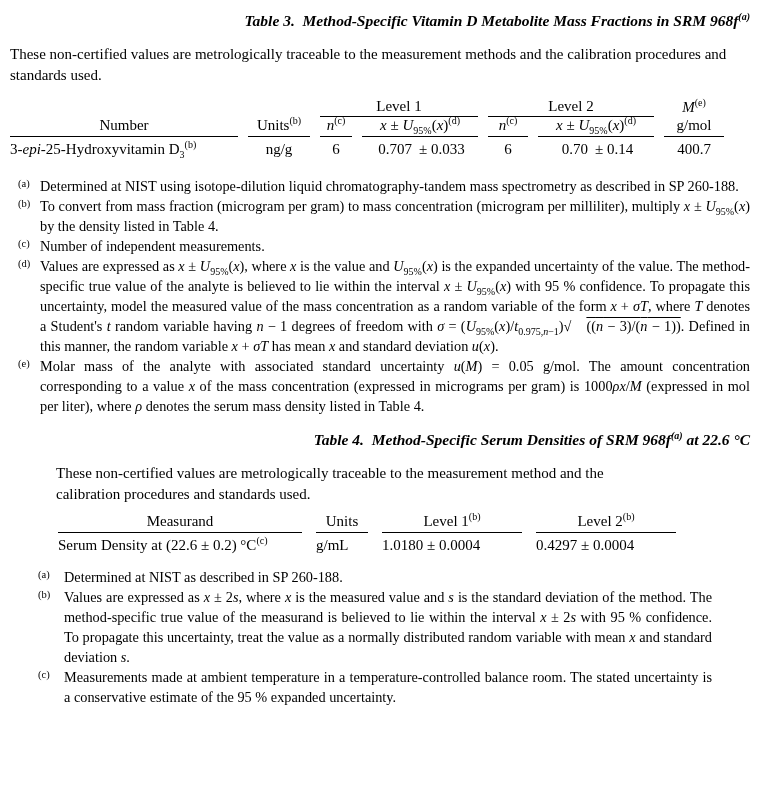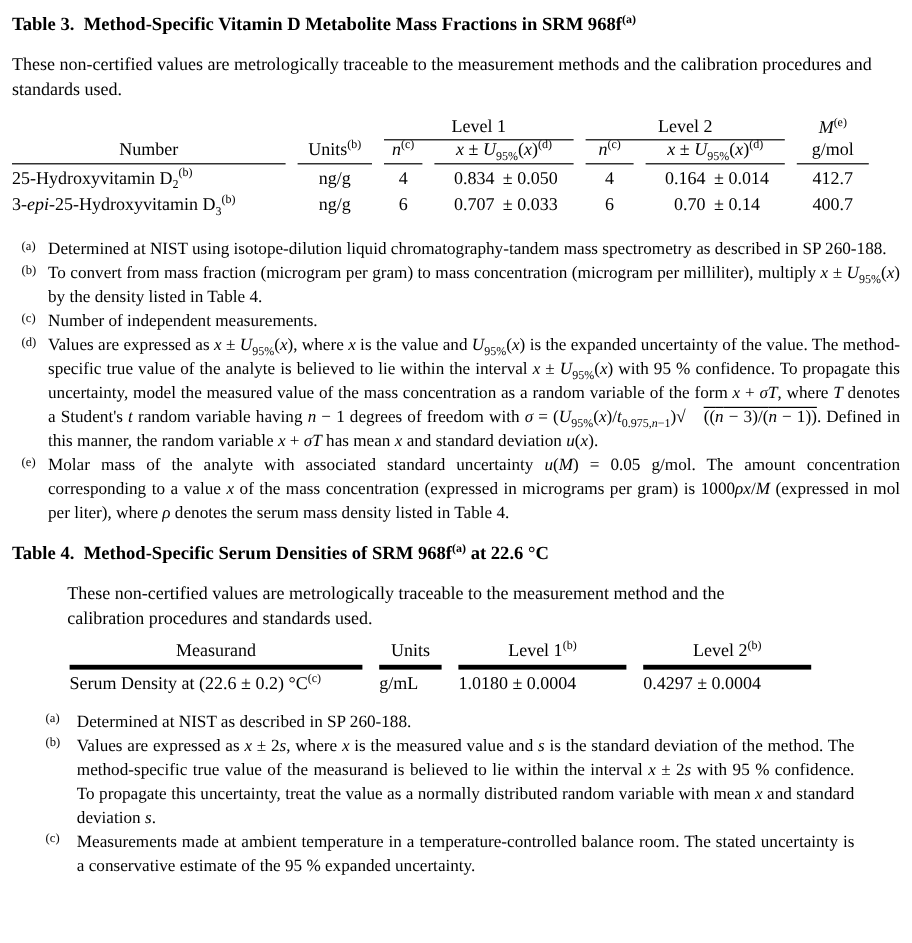--- a/index.html
+++ b/index.html
@@ -4,22 +4,23 @@
 <style>
   html,body{margin:0;padding:0;}
   body{
     width:760px;height:786px;overflow:hidden;background:#fff;color:#000;
     font-family:"Liberation Serif","DejaVu Serif",serif;
     font-size:15px;
     -webkit-font-smoothing:antialiased;
   }
   .page{padding:10px 10px 0 10px;box-sizing:border-box;}
   .tbl-title{
-    text-align:left;font-weight:bold;font-size:15.5px;line-height:22px;
+    text-align:right;font-weight:bold;font-size:15.5px;line-height:22px;
     white-space:pre-wrap;
+    font-style:italic;
   }
   .intro{line-height:20.5px;margin-top:12px;}
   sup{font-size:10px;line-height:0;}
   sub{font-size:10px;line-height:0;}
   .ovl{text-decoration:overline;margin-left:15px;}
 
   
   table.t3{
     border-collapse:separate;border-spacing:10px 0;
     table-layout:fixed;margin:13px 0 0 -10px;
@@ -33,21 +34,21 @@
   .val{display:inline-block;width:44px;text-align:right;}
   .unc{display:inline-block;margin-left:7px;text-align:left;}
 
   
   .sec4{margin-top:13px;}
   .sec4 .intro{margin-left:46px;margin-right:118px;}
   table.t4{
     border-collapse:separate;border-spacing:14px 0;
     table-layout:fixed;margin:9px 0 0 34px;
   }
-  table.t4 th{font-weight:normal;text-align:center;border-bottom:4px solid #000000;padding:0 4px 2px 4px;font-size:15px;}
+  table.t4 th{font-weight:normal;text-align:center;border-bottom:1px solid #000000;padding:0 4px 2px 4px;font-size:15px;}
   table.t4 td{padding:4px 0 2px 0;text-align:left;font-size:15px;}
 
   
   .fnblock{margin-top:17px;}
   .fnblock4{margin-top:11px;margin-left:28px;margin-right:38px;}
   .fn{display:flex;align-items:flex-start;}
   .fnm{
     flex:0 0 30px;font-size:10.5px;position:relative;top:2px;
     padding-left:8px;box-sizing:border-box;white-space:nowrap;
   }
@@ -85,29 +86,20 @@
           <th class="rule">Number</th>
           <th class="rule">Units<sup>(b)</sup></th>
           <th class="rule"><i>n</i><sup>(c)</sup></th>
           <th class="rule"><i>x</i> ± <i>U</i><sub>95%</sub>(<i>x</i>)<sup>(d)</sup></th>
           <th class="rule"><i>n</i><sup>(c)</sup></th>
           <th class="rule"><i>x</i> ± <i>U</i><sub>95%</sub>(<i>x</i>)<sup>(d)</sup></th>
           <th class="rule">g/mol</th>
         </tr>
       </thead>
       <tbody>
-        <tr>
-          <td class="analyte">25-Hydroxyvitamin D<sub>2</sub><sup>(b)</sup></td>
-          <td>ng/g</td>
-          <td>4</td>
-          <td class="xu"><span class="val">0.834</span><span class="unc">± 0.050</span></td>
-          <td>4</td>
-          <td class="xu"><span class="val">0.164</span><span class="unc">± 0.014</span></td>
-          <td>412.7</td>
-        </tr>
         <tr>
           <td class="analyte">3-<i>epi</i>-25-Hydroxyvitamin D<sub>3</sub><sup>(b)</sup></td>
           <td>ng/g</td>
           <td>6</td>
           <td class="xu"><span class="val">0.707</span><span class="unc">± 0.033</span></td>
           <td>6</td>
           <td class="xu"><span class="val">0.70</span><span class="unc">± 0.14</span></td>
           <td>400.7</td>
         </tr>
       </tbody>

